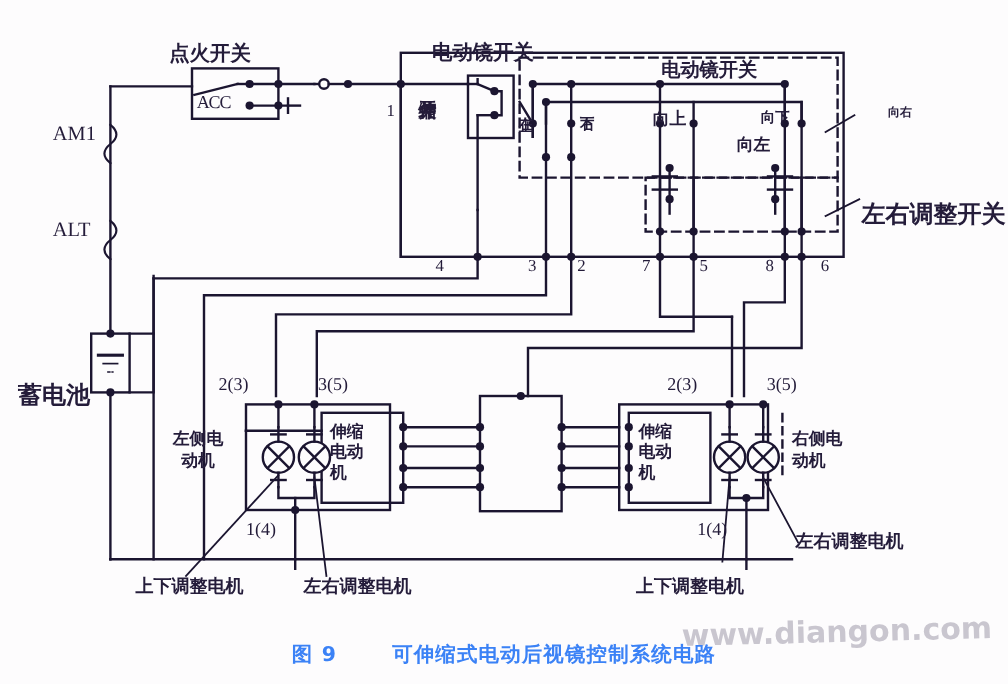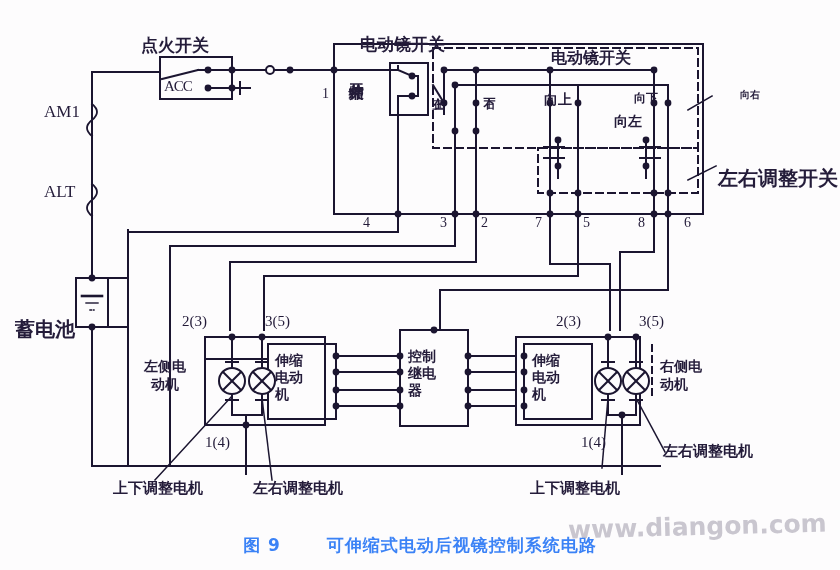--- a/index.html
+++ b/index.html
@@ -360,21 +360,20 @@
   <div class="lbl num" style="left:581px;top:434px;font-size:15px;">1(4)</div>
 
   <div class="lbl cn" style="left:144px;top:358px;font-size:14px;text-align:center;line-height:1.25;">左侧电<br>动机</div>
 
   <div class="lbl cn" style="left:660px;top:358px;font-size:14px;line-height:1.25;font-family:Liberation Serif, serif;">右侧电<br>动机</div>
 
   <div class="lbl cn" style="left:275px;top:352px;font-size:14px;width:56px;line-height:1.22;">伸缩<br>电动<br>机</div>
 
   <div class="lbl cn" style="left:532px;top:352px;font-size:14px;width:56px;line-height:1.22;">伸缩<br>电动<br>机</div>
 
-  <div class="lbl cn" style="left:408px;top:348px;font-size:14px;width:56px;line-height:1.22;">控制<br>继电<br>器</div>
 
   <div class="lbl cn" style="left:113px;top:480px;font-size:15px;">上下调整电机</div>
 
   <div class="lbl cn" style="left:253px;top:480px;font-size:15px;">左右调整电机</div>
 
   <div class="lbl cn" style="left:530px;top:480px;font-size:15px;">上下调整电机</div>
 
   <div class="lbl cn" style="left:663px;top:443px;font-size:15px;">左右调整电机</div>
 
   <div class="wm">www.diangon.com</div>

